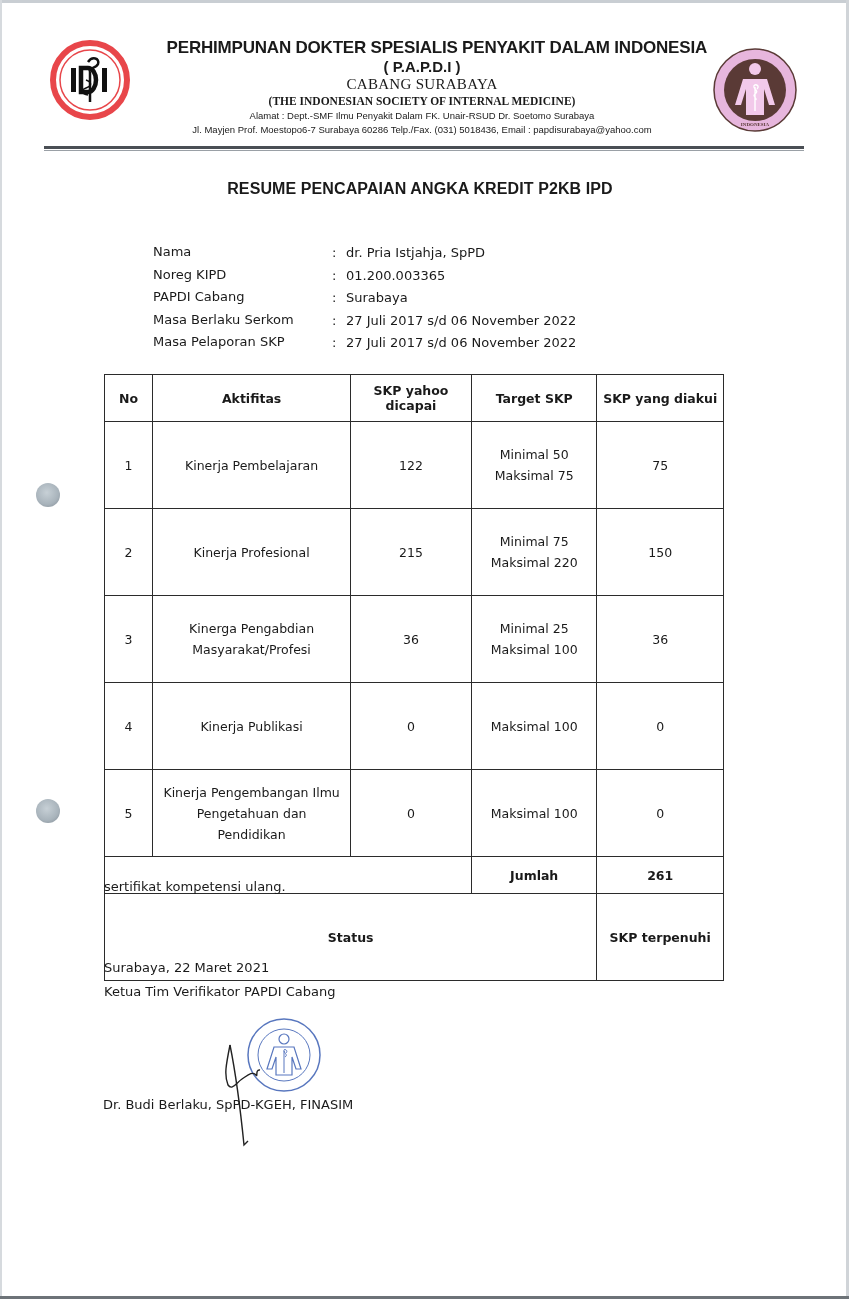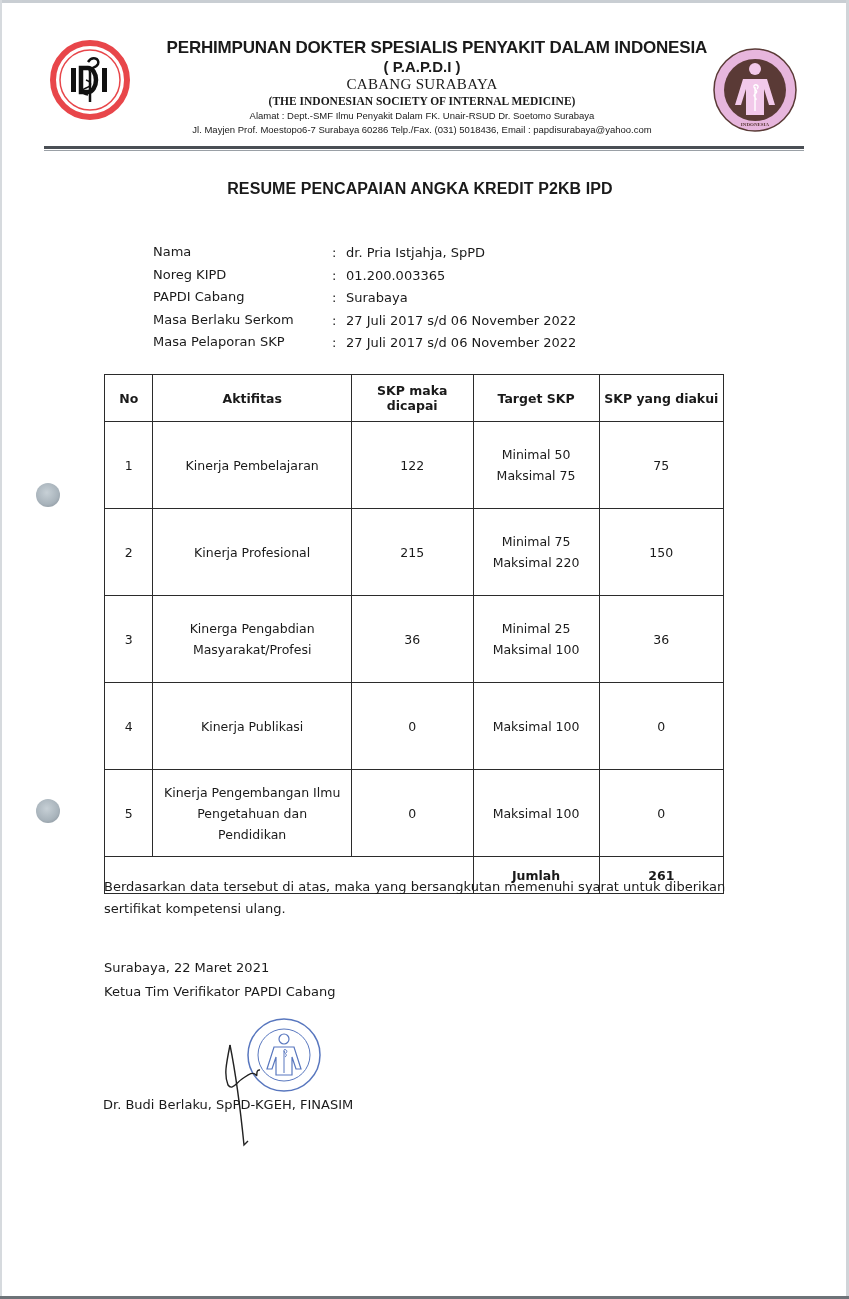--- a/index.html
+++ b/index.html
@@ -141,21 +141,21 @@
     <span class="id-colon">:</span>
     <span class="id-value">27 Juli 2017 s/d 06 November 2022</span>
   </div>
 </section>
 
 <table class="skp-table">
   <thead>
     <tr>
       <th class="col-no">No</th>
       <th class="col-act">Aktifitas</th>
-      <th class="col-dicapai">SKP maka dicapai</th>
+      <th class="col-dicapai">SKP yahoo dicapai</th>
       <th class="col-target">Target SKP</th>
       <th class="col-diakui">SKP yang diakui</th>
     </tr>
   </thead>
   <tbody>
     <tr class="row-body">
       <td>1</td>
       <td class="multiline">
         <div>Kinerja Pembelajaran</div>
       </td>
@@ -213,25 +213,28 @@
       <td class="multiline">
         <div>Maksimal 100</div>
       </td>
       <td>0</td>
     </tr>
     <tr class="row-total">
       <td colspan="3"></td>
       <td>Jumlah</td>
       <td>261</td>
     </tr>
+    <tr class="row-status">
+      <td colspan="4">Status</td>
+      <td>SKP terpenuhi</td>
+    </tr>
   </tbody>
 </table>
 
 <div class="conclusion">
-  <div>Berdasarkan data tersebut di atas, maka yang bersangkutan memenuhi syarat untuk diberikan</div>
   <div>sertifikat kompetensi ulang.</div>
 </div>
 
 <div class="sign-date">Surabaya, 22 Maret 2021</div>
 <div class="sign-role">Ketua Tim Verifikator PAPDI Cabang</div>
 
 <svg class="stamp" viewBox="0 0 76 76">
   <circle cx="38" cy="38" r="36" fill="none" stroke="#3b5fb3" stroke-width="1.5"></circle>
   <circle cx="38" cy="38" r="26" fill="none" stroke="#3b5fb3" stroke-width="1"></circle>
   <circle cx="38" cy="22" r="5" fill="none" stroke="#3b5fb3" stroke-width="1.2"></circle>

